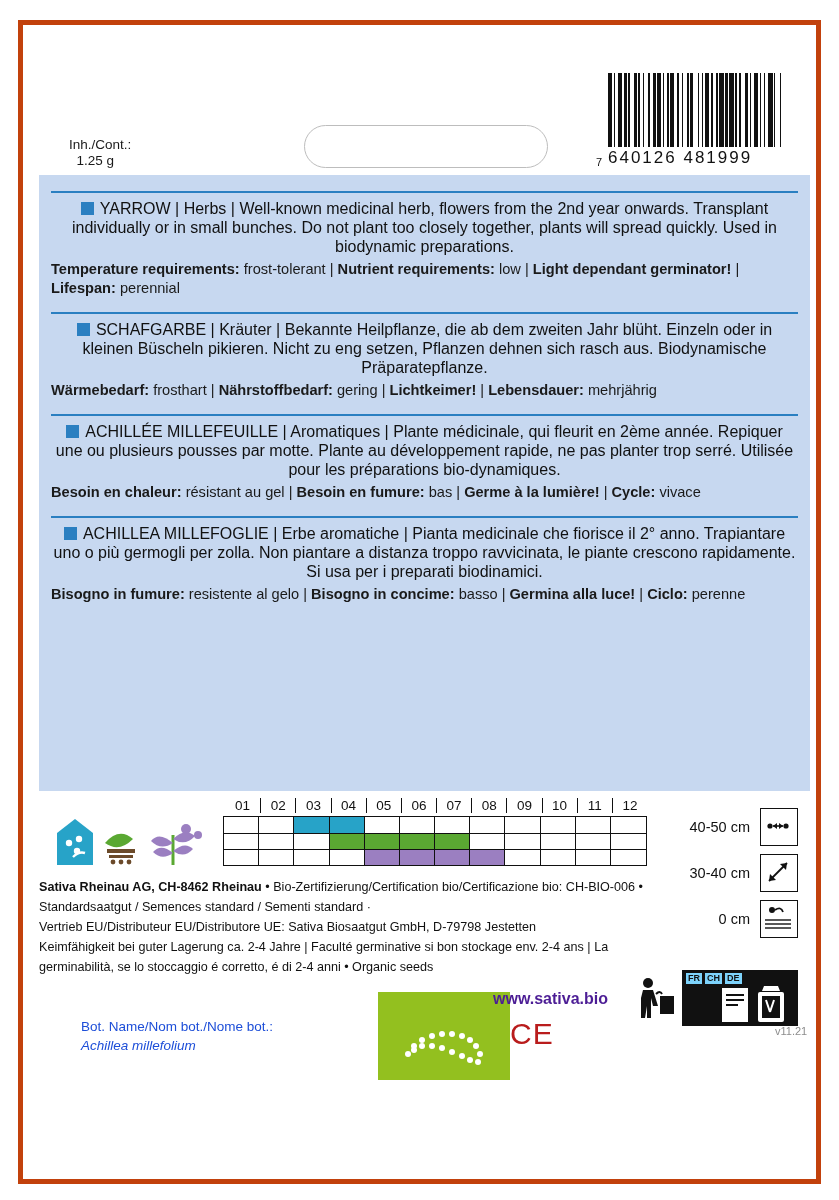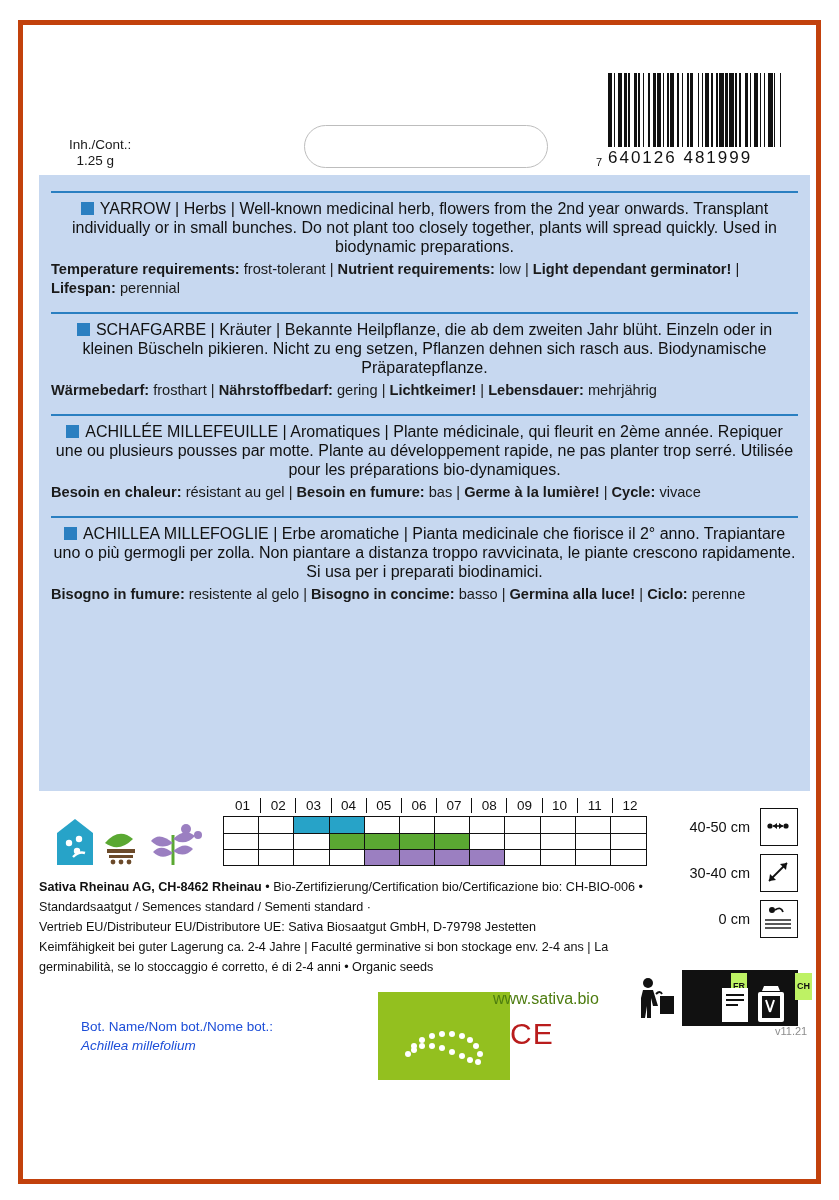--- a/index.html
+++ b/index.html
@@ -136,21 +136,21 @@
   .bio-logo {
     position: absolute; left: 355px; top: 967px;
     width: 132px; height: 88px; background: #93c01f;
   }
   .ce {
     position: absolute; left: 487px; top: 992px;
     font-size: 30px; color: #b91c1c; letter-spacing: 1px;
   }
   .site {
     position: absolute; left: 470px; top: 965px;
-    font-size: 16px; font-weight: normal; color: #4d7c0f;
+    font-size: 16px; font-weight: bold; color: #4c1d95;
   }
   .ver {
     position: absolute; left: 752px; top: 1000px;
     font-size: 11px; color: #8d8d8d;
   }
   .bot-name {
     position: absolute; left: 58px; top: 992px;
     font-size: 13.5px; line-height: 19px; color: #1d4ed8;
   }
   .bot-name i { font-style: italic; }
@@ -162,22 +162,22 @@
   .dis-icon { width: 46px; height: 52px; margin-right: 4px; position: relative; }
   .flag-box {
     width: 116px; height: 56px; background: #111; position: relative;
     display: flex; align-items: flex-end;
   }
   .flags {
     position: absolute; top: 3px; left: 4px;
     display: flex; gap: 3px;
   }
   .flags span {
-    background: #bef264; color: #111; font-size: 9px; font-weight: bold;
-    padding: 8px 2px; line-height: 11px; margin-left: 45px;
+    background: #7dd3fc; color: #111; font-size: 9px; font-weight: bold;
+    padding: 0 2px; line-height: 11px;
   }
 </style>
 </head>
 <body>
 
 <div class="packet">
 
   <div class="top">
     <div class="cont-block">
       <div class="cont-line">

